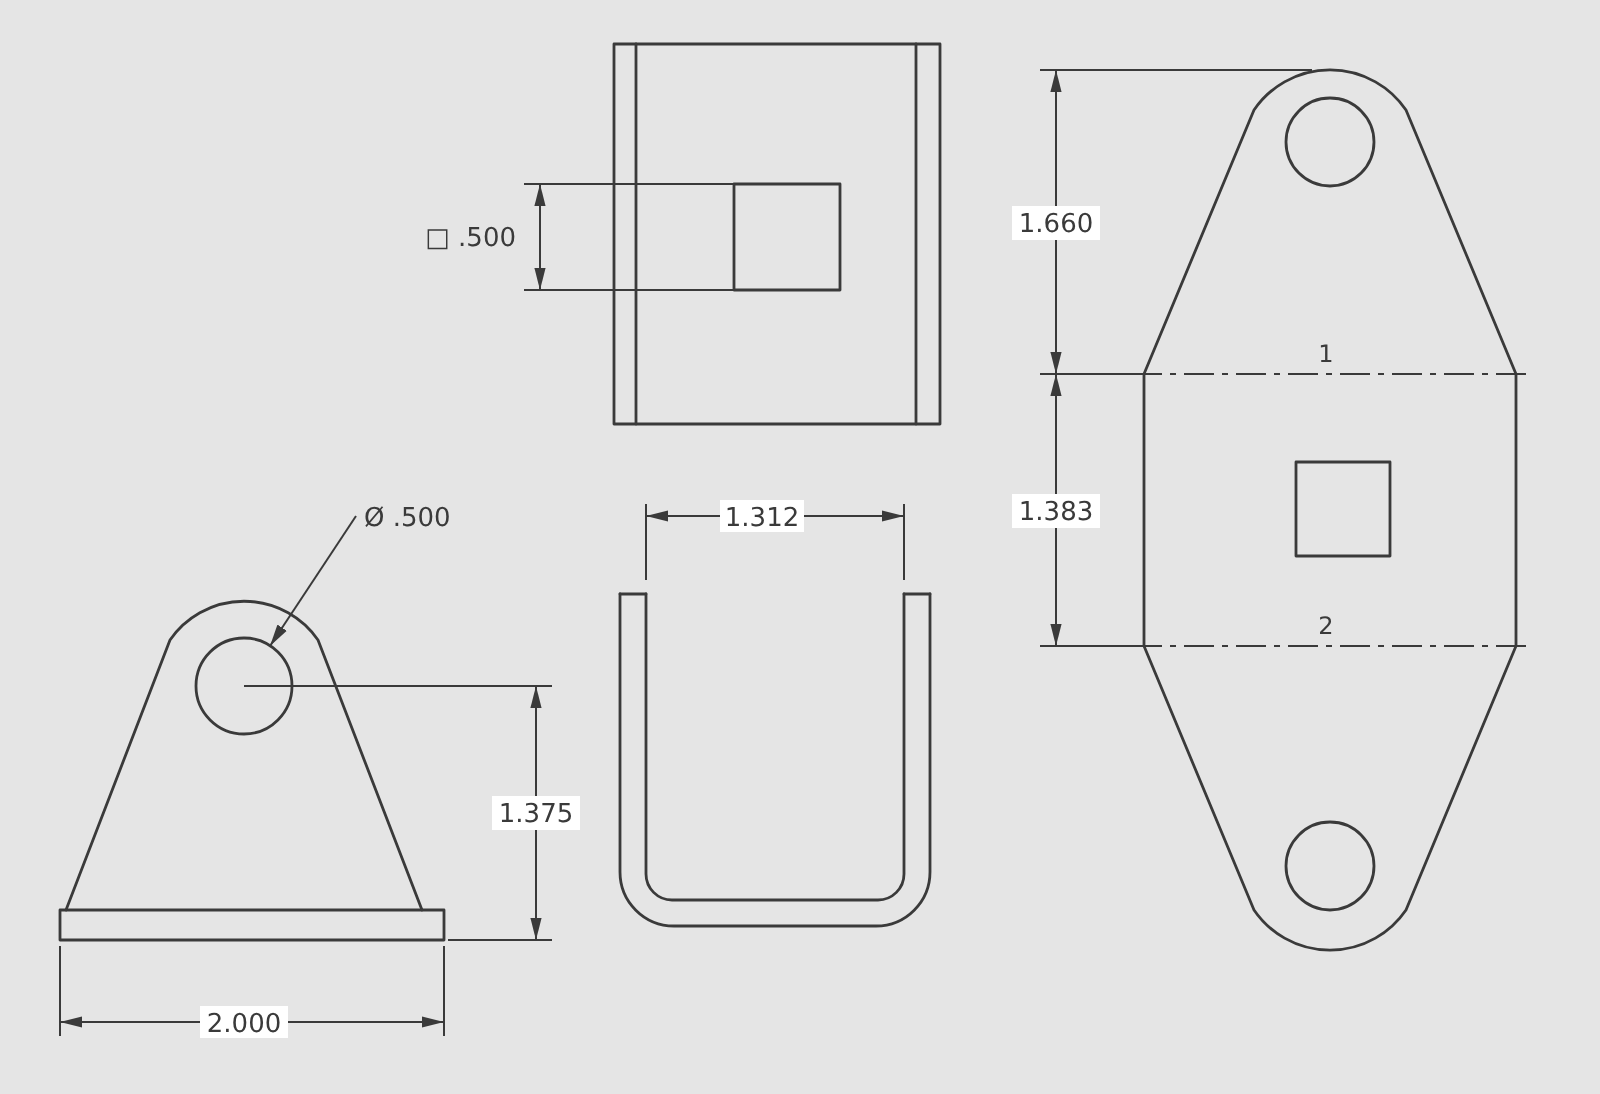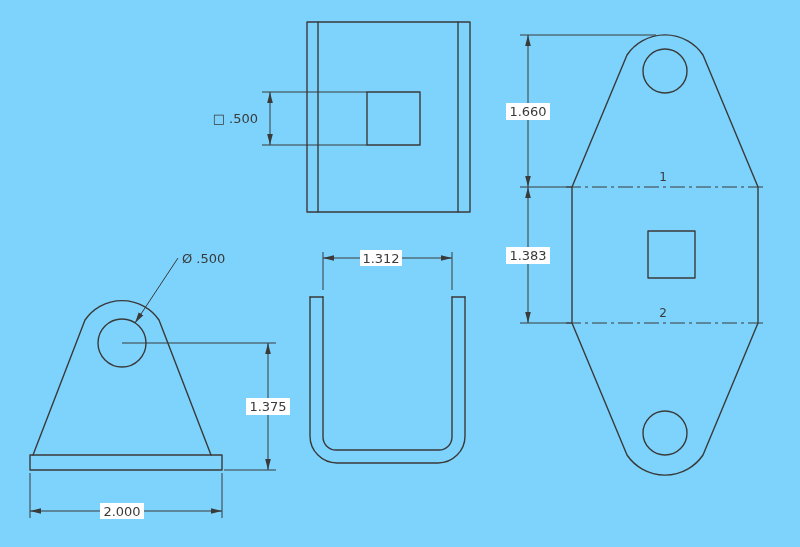--- a/index.html
+++ b/index.html
@@ -7,21 +7,21 @@
     padding: 0;
     background: #ffffff;
     width: 800px;
     height: 547px;
     overflow: hidden;
   }
   .canvas {
     position: relative;
     width: 800px;
     height: 547px;
-    background: #7dd3fc;
+    background: #e5e5e5;
   }
   svg text {
     font-family: "DejaVu Sans", "Liberation Sans", sans-serif;
     font-size: 13px;
     fill: #3a3a3a;
   }
   .outline {
     fill: none;
     stroke: #3a3a3a;
     stroke-width: 1.4;

